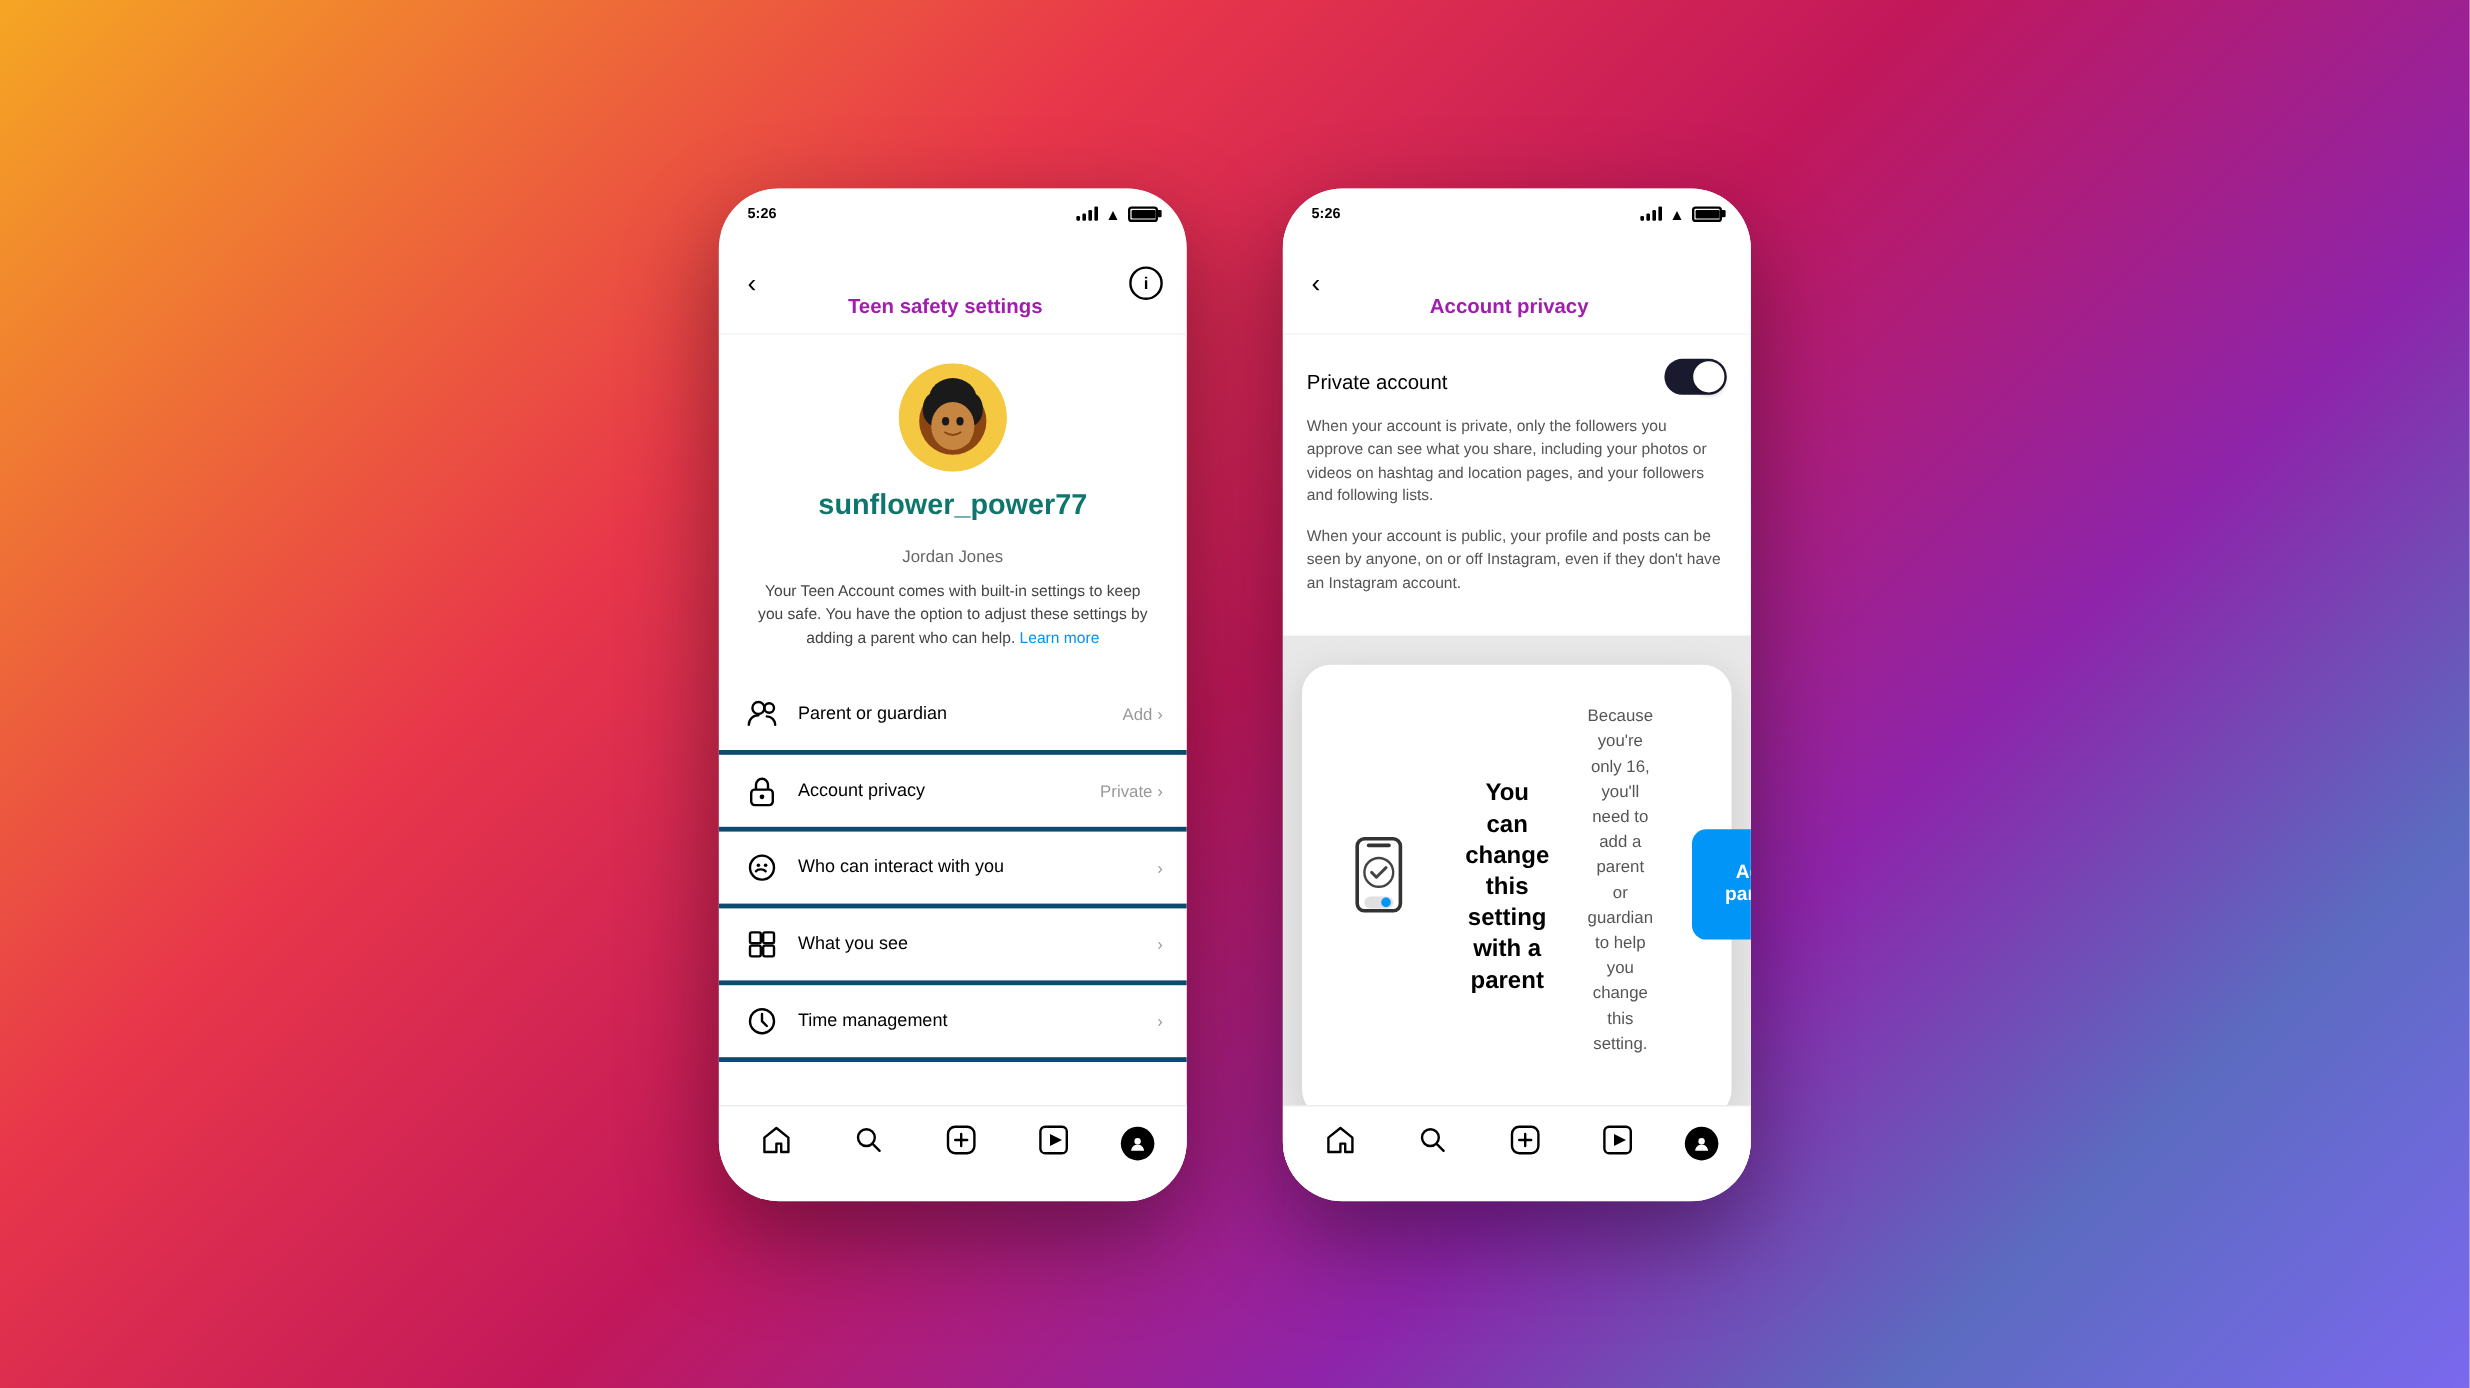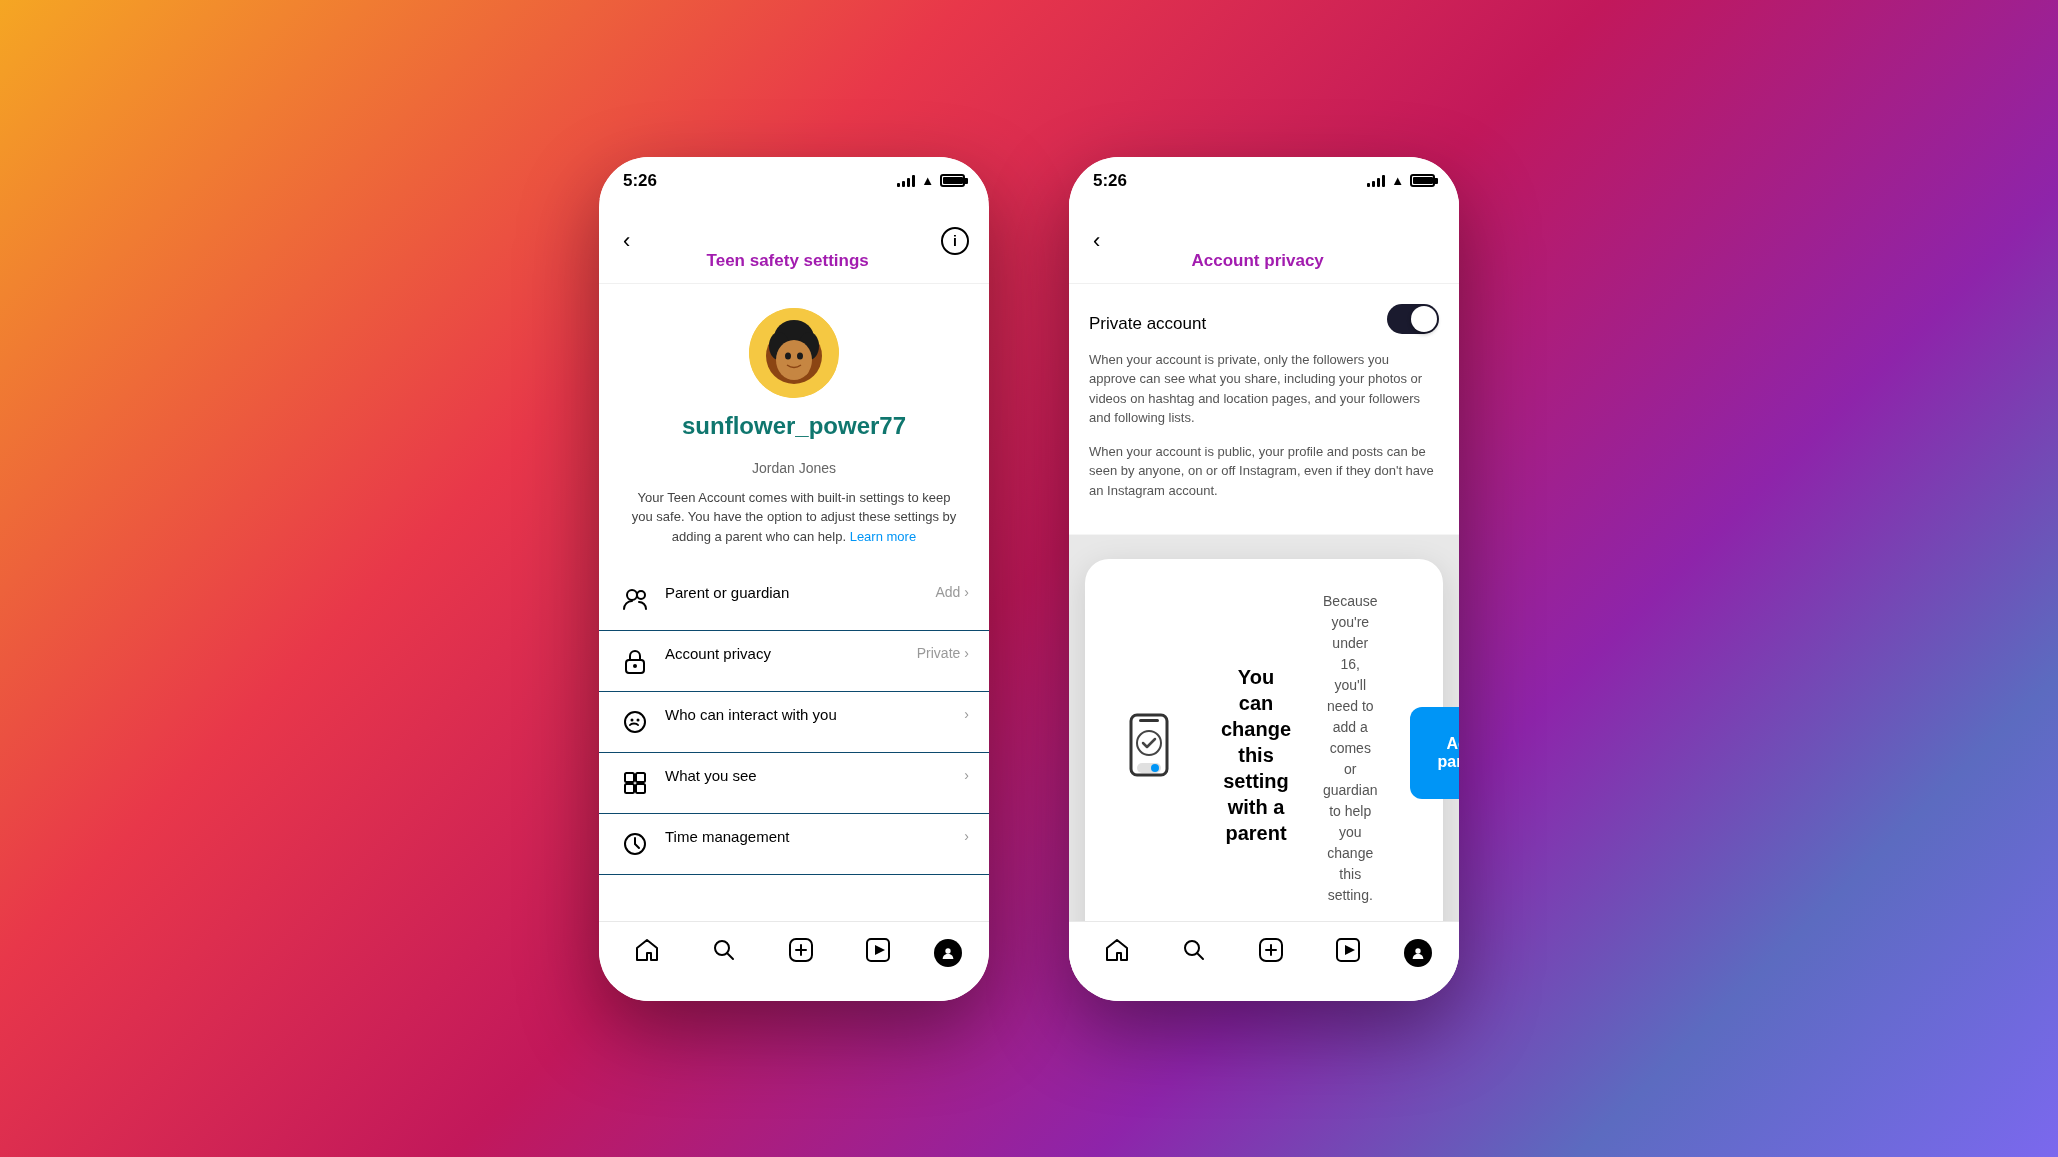--- a/index.html
+++ b/index.html
@@ -29,21 +29,21 @@
 
     
     .status-bar {
       display: flex;
       justify-content: space-between;
       align-items: center;
       padding: 14px 24px 8px;
       background: #fff;
     }
     .status-bar .time {
-      font-size: 17px;
+      font-size: 12px;
       font-weight: 600;
       color: #000;
     }
     .status-icons {
       display: flex;
       align-items: center;
       gap: 6px;
     }
     .signal-bars {
       display: flex;
@@ -173,24 +173,24 @@
       color: #0095f6;
       cursor: pointer;
     }
 
     
     .settings-list {
       padding: 8px 0;
     }
     .settings-item {
       display: flex;
-      align-items: flex-start;
+      align-items: center;
       padding: 14px 20px;
       cursor: pointer;
-      border-bottom: 1px solid #0c4a6e;
+      border-bottom: 4px solid #0c4a6e;
     }
     .item-icon {
       width: 32px;
       height: 32px;
       margin-right: 14px;
       display: flex;
       align-items: center;
       justify-content: center;
       flex-shrink: 0;
     }
@@ -586,21 +586,21 @@
 
             <circle cx="40" cy="32" r="12" stroke="#444" stroke-width="2" fill="none"></circle>
             <path d="M34 32l4 4 8-8" stroke="#444" stroke-width="2.5" stroke-linecap="round" stroke-linejoin="round"></path>
 
             <rect x="28" y="52" width="24" height="10" rx="5" fill="#e0e0e0"></rect>
             <circle cx="46" cy="57" r="4" fill="#0095f6"></circle>
           </svg>
         </div>
 
         <h2 class="card-title">You can change this setting with a parent</h2>
-        <p class="card-desc">Because you're under 16, you'll need to add a comes or guardian to help you change this setting.</p>
+        <p class="card-desc">Because you're only 16, you'll need to add a parent or guardian to help you change this setting.</p>
         <button class="add-parent-btn">Add parent</button>
         <button class="keep-setting-btn">Keep current setting</button>
       </div>
     </div>
 
     <div class="bottom-nav">
       <div class="nav-icon">
         <svg width="26" height="26" viewBox="0 0 26 26" fill="none">
           <path d="M3 11L13 3l10 8v12H17v-7h-4v7H3z" stroke="#000" stroke-width="2" stroke-linejoin="round"></path>
         </svg>

